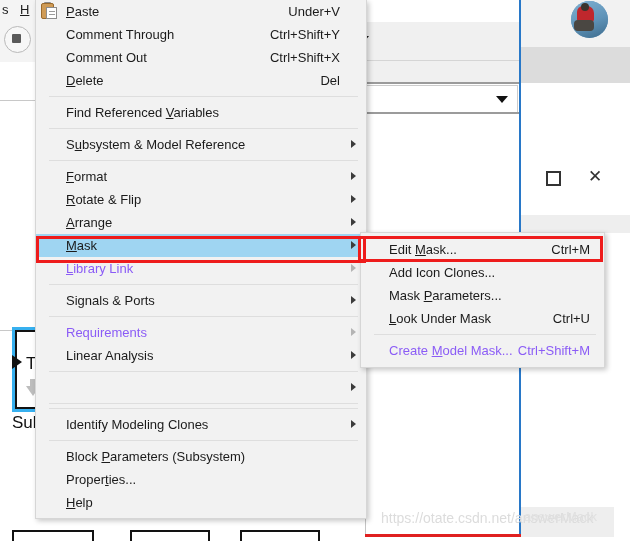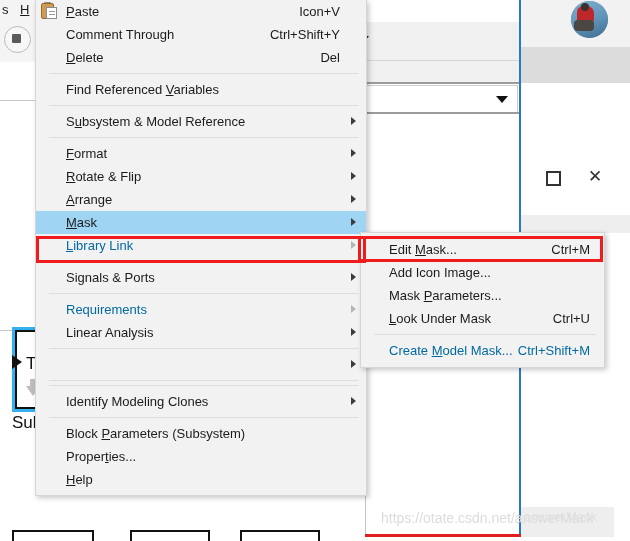--- a/index.html
+++ b/index.html
@@ -344,21 +344,21 @@
   .mi .mi-arrow {
     position: absolute;
     right: 10px;
     top: 7px;
     width: 0; height: 0;
     border-top: 4px solid transparent;
     border-bottom: 4px solid transparent;
     border-left: 5px solid #3c3c3c;
   }
   .mi.disabled .mi-label,
-  .mi.disabled .mi-accel { color: #0369a1; }
+  .mi.disabled .mi-accel { color: #8b5cf6; }
   .mi.disabled .mi-arrow { border-left-color: #b4b4b4; }
   .mi-sep {
     height: 1px;
     margin: 4px 8px 4px 13px;
     background: #dedede;
   }
   .mi.highlight {
     background: #9fd5f2;
   }
   .mi u { text-decoration: underline; }
@@ -503,27 +503,31 @@
 </div>
 
 <div id="context-menu">
     <div class="mi">
       <span class="paste-icon">
         <span class="clip-tab"></span>
         <span class="clip-back"></span>
         <span class="clip-page"></span>
       </span>
       <span class="mi-label"><u>P</u>aste</span>
-      <span class="mi-accel">Icon+V</span>
+      <span class="mi-accel">Under+V</span>
     </div>
     <div class="mi">
       <span class="mi-label">Comment Through</span>
       <span class="mi-accel">Ctrl+Shift+Y</span>
     </div>
     <div class="mi">
+      <span class="mi-label">Comment Out</span>
+      <span class="mi-accel">Ctrl+Shift+X</span>
+    </div>
+    <div class="mi">
       <span class="mi-label"><u>D</u>elete</span>
       <span class="mi-accel">Del</span>
     </div>
     <div class="mi-sep"></div>
     <div class="mi">
       <span class="mi-label">Find Referenced <u>V</u>ariables</span>
     </div>
     <div class="mi-sep"></div>
     <div class="mi">
       <span class="mi-label">S<u>u</u>bsystem &amp; Model Reference</span>
@@ -585,21 +589,21 @@
       <span class="mi-label"><u>H</u>elp</span>
     </div>
   </div>
 
 <div id="submenu">
     <div class="mi">
       <span class="mi-label">Edit <u>M</u>ask...</span>
       <span class="mi-accel">Ctrl+M</span>
     </div>
     <div class="mi">
-      <span class="mi-label">Add Icon Image...</span>
+      <span class="mi-label">Add Icon Clones...</span>
     </div>
     <div class="mi">
       <span class="mi-label">Mask <u>P</u>arameters...</span>
     </div>
     <div class="mi">
       <span class="mi-label"><u>L</u>ook Under Mask</span>
       <span class="mi-accel">Ctrl+U</span>
     </div>
     <div class="mi-sep"></div>
     <div class="mi disabled">

